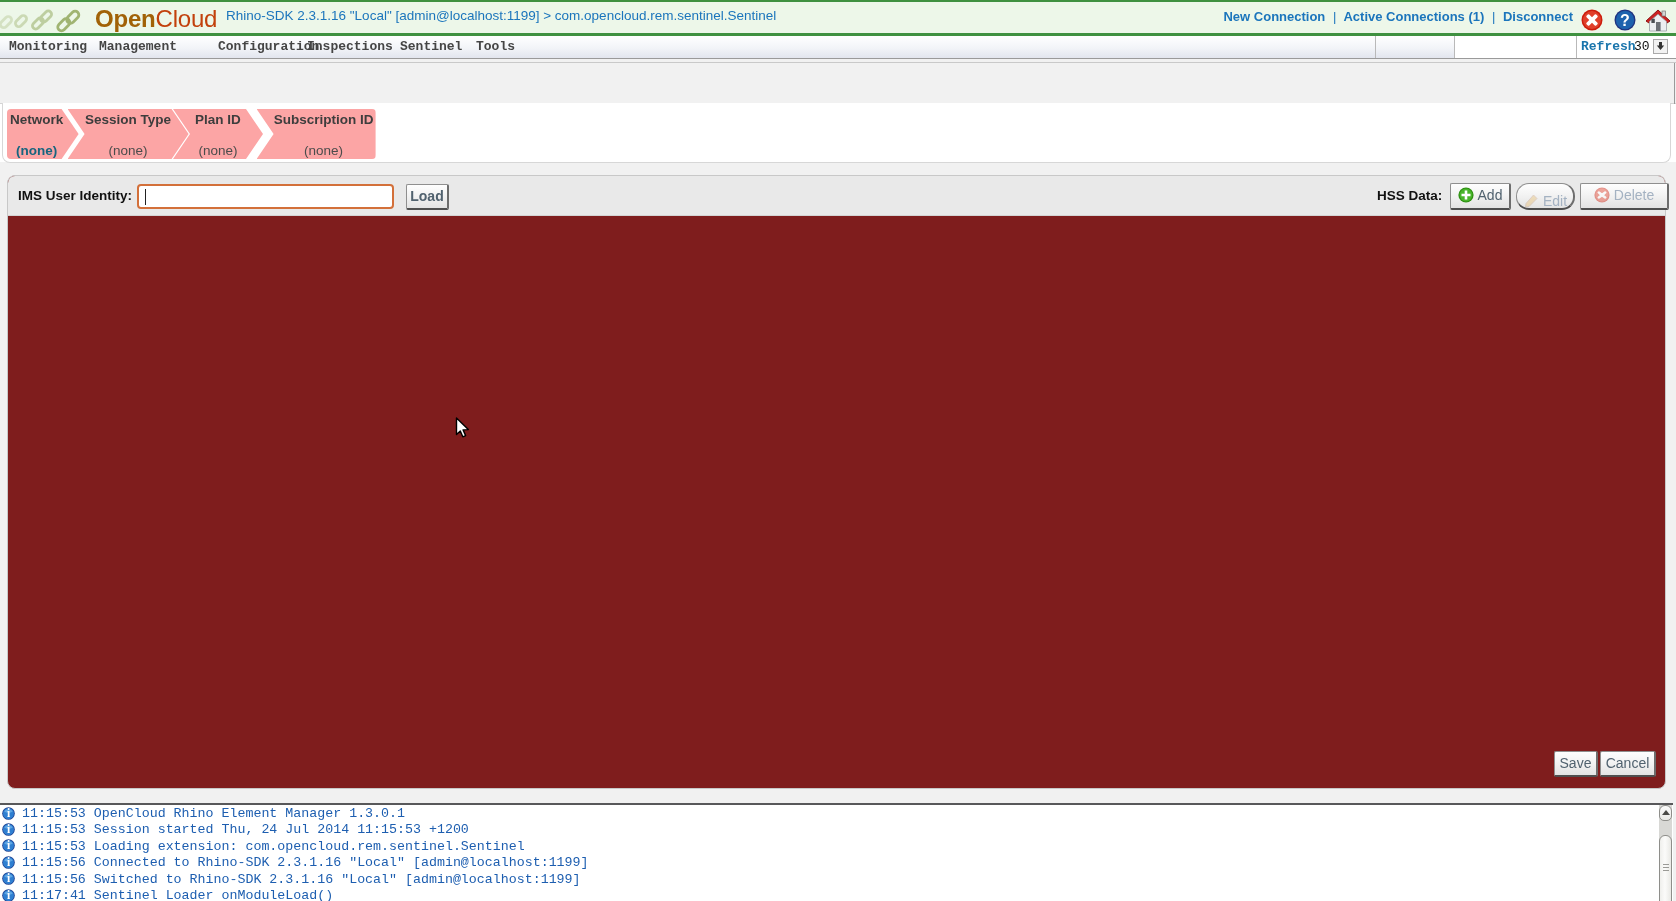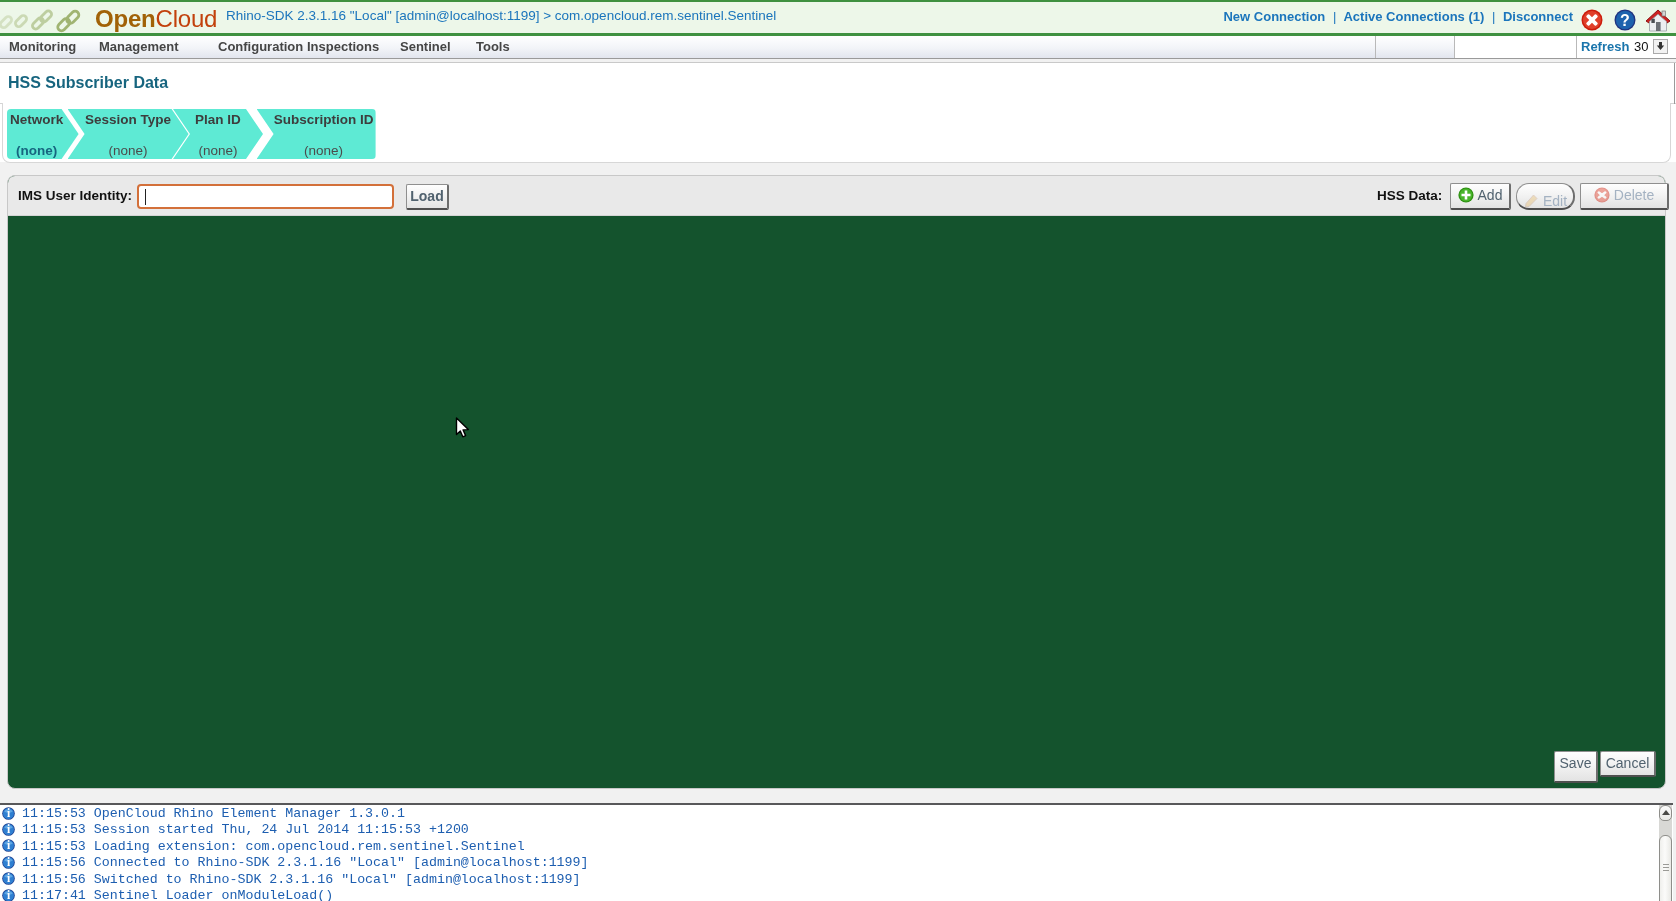--- a/index.html
+++ b/index.html
@@ -14,61 +14,61 @@
 #logo { left:95px; top:3px; font-size:24px; letter-spacing:-0.2px; }
 #logo b { color:#a16207; font-weight:bold; }
 #logo span { color:#c2410c; font-weight:normal; }
 #headtitle { left:226px; top:6px; font-size:13.5px; color:#1b75bc; }
 #headlinks { right:103px; top:6.5px; font-size:13px; color:#1b75bc; font-weight:bold; }
 #headlinks .sep { font-weight:normal; padding:0 4px; }
 
 
 #menubar { left:0; top:36px; width:1676px; height:23px;
   background:linear-gradient(#ffffff, #f2f4f8 55%, #e2e5ee);
-  border-bottom:1px solid #9a9a9a; }
+  border-bottom:1px solid #9a9a9a;font-family:Liberation Mono, monospace; }
 .mitem { position:absolute; top:3px; font-size:13px; font-weight:bold; color:#454545; }
 .msep { position:absolute; top:0; width:1px; height:22px; background:#b9b9b9; }
 .mwhite { position:absolute; top:0; height:22px; background:#ffffff; }
 #line2 { left:0; top:62px; width:1676px; height:1px; background:#c9c9c9; }
 
 
 #band1 { left:0; top:63px; width:1676px; height:40px; background:#ffffff; }
 #htitle { left:8px; top:11px; font-size:16px; font-weight:bold; color:#17657f; }
 
 
 #crumbbox { left:2px; top:103px; width:1669px; height:60px; background:#ffffff;
   border:1px solid #d7d7d7; border-top:none; border-radius:0 0 8px 8px; }
 #crumbline { left:0; top:103px; width:1676px; height:1px; background:#d4d4d4; }
-.tab { position:absolute; top:6px; height:50px; background:#5eead4; text-align:center; white-space:nowrap; }
+.tab { position:absolute; top:6px; height:50px; background:#fca5a5; text-align:center; white-space:nowrap; }
 .tab .t1 { font-size:13.5px; font-weight:bold; color:#3d3d3d; margin-top:4px; line-height:14.5px; }
 .tab .t2 { font-size:13.5px; color:#4c4c4c; margin-top:16px; line-height:14.5px; }
 .tab .t2.on { color:#17657f; font-weight:bold; }
 #tabA { left:3.6px; width:72px; padding-right:12px; clip-path:polygon(0 0, calc(100% - 17px) 0, 100% 50%, calc(100% - 17px) 100%, 0 100%); border-radius:4px 0 0 4px; }
 #tabB { left:64.6px; width:121px; padding-left:17px; padding-right:17px; clip-path:polygon(0 0, calc(100% - 17px) 0, 100% 50%, calc(100% - 17px) 100%, 0 100%, 17px 50%); }
 #tabC { left:170px; width:90px; padding-left:17px; padding-right:17px; clip-path:polygon(0 0, calc(100% - 17px) 0, 100% 50%, calc(100% - 17px) 100%, 0 100%, 17px 50%); }
 #tabD { left:253.6px; width:119px; padding-left:17px; padding-right:2px; clip-path:polygon(0 0, 100% 0, 100% 100%, 0 100%, 17px 50%); border-radius:0 4px 4px 0; }
 
 
-#panel { left:7px; top:175px; width:1659px; height:614px; background:#14532d;
+#panel { left:7px; top:175px; width:1659px; height:614px; background:#7f1d1d;
   border:1px solid #c8c8c8; border-radius:8px; }
 #phead { left:0; top:0; width:1657px; height:40px; background:#e9e9e9;
   border-bottom:1px solid #d4d4d4; border-radius:7px 7px 0 0; }
 #imslabel { left:10px; top:12px; font-size:13.5px; font-weight:bold; color:#111; }
 #imsinput { left:129px; top:8px; width:257px; height:25px; background:#ffffff;
   border:2px solid #d3703a; border-radius:4px; }
 #caret { left:6px; top:3px; width:1px; height:16px; background:#222; }
 .btn { position:absolute; background:linear-gradient(#fefefe, #f3f3f3 45%, #e3e3e3);
   border:1px solid #8f8f8f; border-bottom:2px solid #4f4f4f; border-right:2px solid #6d6d6d;
   border-radius:2px; font-size:14px; color:#51626f; text-align:center; }
 #loadbtn { left:398px; top:8px; width:43px; height:26px; padding-top:3px;font-weight:bold; }
 #hsslabel { left:1369px; top:12px; font-size:13.5px; font-weight:bold; color:#111; }
 #addbtn { left:1442px; top:7px; width:61px; height:27px; padding-top:3px; }
 #editbtn { left:1508px; top:7px; width:59px; height:27px; padding-top:9px; color:#a4b2c2;border-radius:13px; }
 #delbtn { left:1572px; top:7px; width:89px; height:27px; padding-top:3px; color:#a4b2c2; }
-#savebtn { left:1546px; top:575px; width:44px; height:32px; padding-top:3px; }
+#savebtn { left:1546px; top:575px; width:44px; height:26px; padding-top:3px; }
 #cancelbtn { left:1592px; top:575px; width:56px; height:26px; padding-top:3px; }
 
 
 #logarea { left:0; top:803px; width:1673px; height:98px; background:#ffffff;
   border-top:2px solid #58585a; }
 .logline { position:absolute; left:0; height:16px; font-family:"Liberation Mono", monospace;
   font-size:13.3px; color:#1d5eb0; white-space:pre; }
 .logline svg { position:absolute; left:2px; top:0.5px; }
 .logline span { position:absolute; left:22px; top:0px; }
 #scrollbar { position:absolute; left:1659px; top:0px; width:13px; height:96px; background:#d8d8d5; }
@@ -133,23 +133,20 @@
     <div class="msep" style="left:1576px"></div>
     <div class="mitem" style="left:1581px;color:#1a75ac">Refresh</div>
     <div class="mitem" style="left:1634px;font-weight:normal;color:#111">30</div>
     <svg class="abs" style="left:1653px;top:3px" width="15" height="15" viewBox="0 0 15 15">
       <rect x="0.5" y="0.5" width="14" height="14" fill="#f2f2f2" stroke="#aaa"></rect>
       <path d="M7.5 11 L3.8 6.5 L6 6.5 L6 3 L9 3 L9 6.5 L11.2 6.5 Z" fill="#333"></path>
     </svg>
   </div>
   <div class="abs" id="line2"></div>
 
-  <div class="abs" id="band1">
-      <div class="abs" id="htitle">HSS Subscriber Data</div>
-    </div>
 
   <div class="abs" id="crumbline"></div>
   <div class="abs" style="left:0;top:104px;width:1676px;height:58px;background:#ffffff"></div>
   <div class="abs" style="left:1674px;top:63px;width:1px;height:41px;background:#9a9a9a"></div>
   <div class="abs" id="crumbbox">
     <div class="tab" id="tabA">
         <div class="t1">Network</div>
         <div class="t2 on">(none)</div>
       </div>
     <div class="tab" id="tabB">

